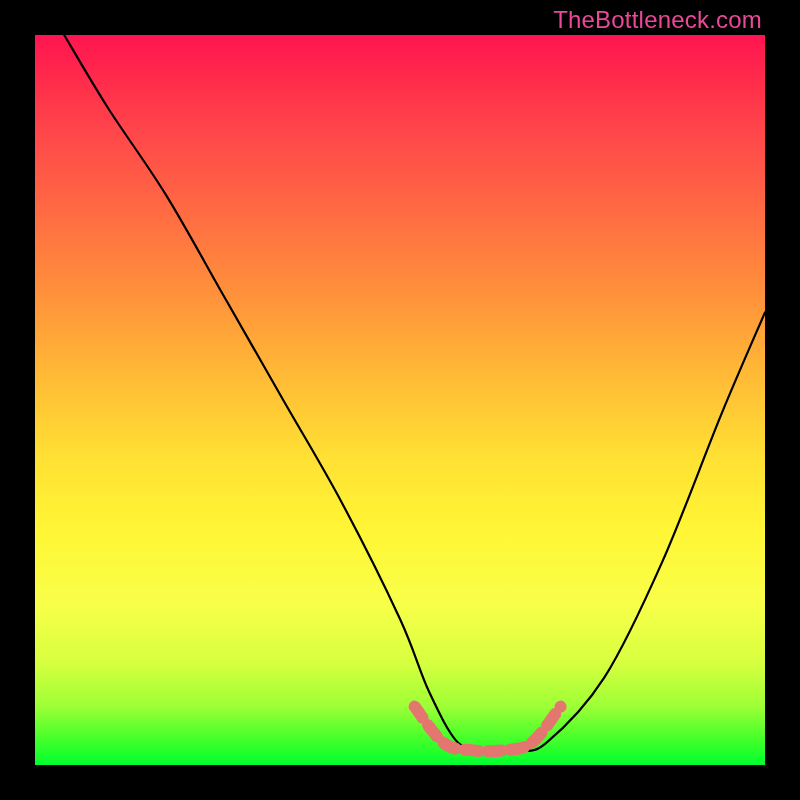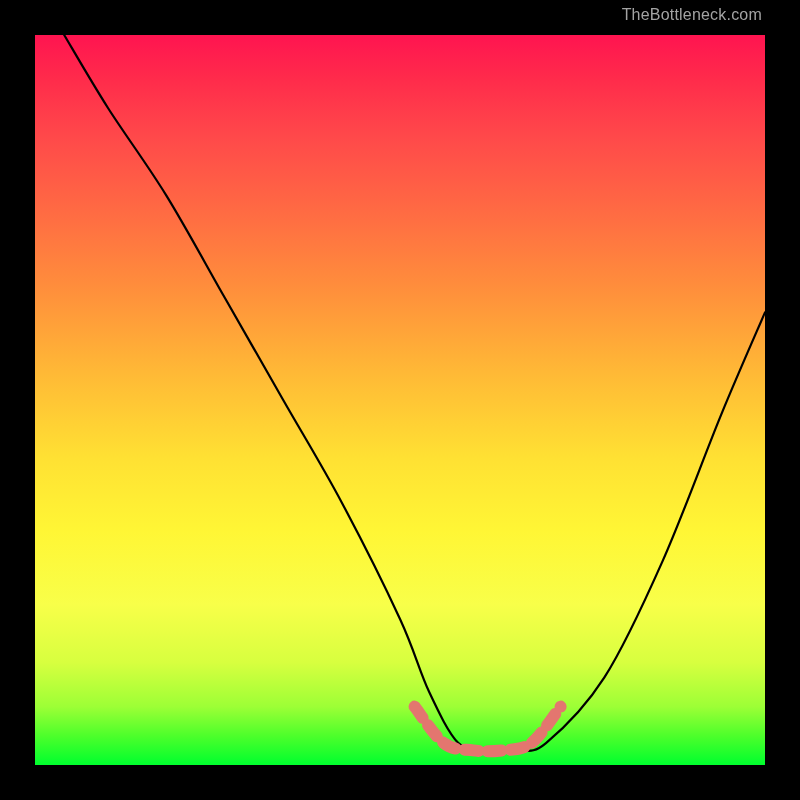--- a/index.html
+++ b/index.html
@@ -40,22 +40,22 @@
       #d7ff3f 86%,
       #9dff36 92%,
       #4dff2b 96%,
       #00ff2e 100%
     );
   }
   .watermark {
     position: absolute;
     top: 6px;
     right: 38px;
-    color: #a3a3a3;
-    font-size: 16px;
+    color: #ec4899;
+    font-size: 24px;
     font-weight: 500;
     letter-spacing: 0.2px;
     user-select: none;
   }
   svg.curve {
     position: absolute;
     top: 0;
     left: 0;
     width: 730px;
     height: 730px;

